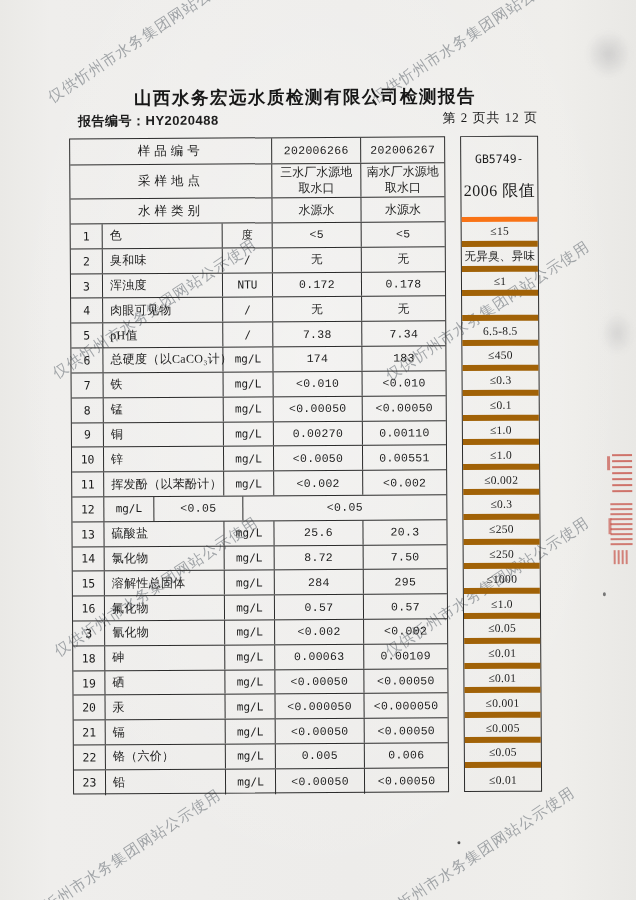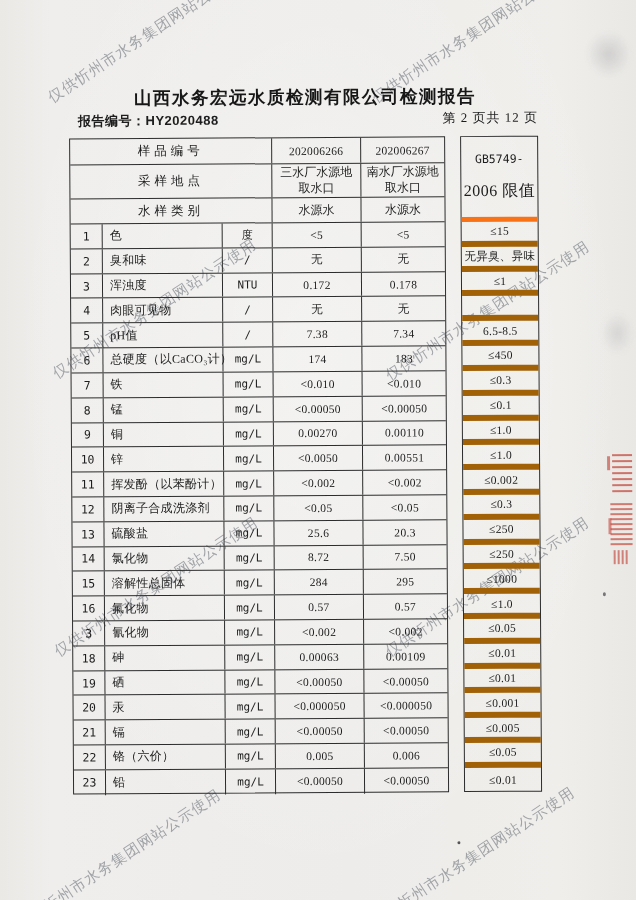--- a/index.html
+++ b/index.html
@@ -58,21 +58,21 @@
   .cell{
     box-sizing:border-box;border-right:1px solid #2c2c2c;
     display:flex;align-items:center;justify-content:center;
     font-size:12px;overflow:visible;
   }
   .cell.last{border-right:none;flex:1;}
   .c-no{width:32px;font-family:"DejaVu Sans Mono", monospace;font-size:11.5px;}
   .c-item{width:120px;justify-content:flex-start;padding-left:7px;white-space:nowrap;letter-spacing:0.3px;}
   .c-unit{width:50px;font-family:"DejaVu Sans Mono", monospace;font-size:11px;}
   .c-v{width:89px;text-align:center;}
-  .num{font-family:Liberation Serif, serif;font-size:11.5px;letter-spacing:0.3px;}
+  .num{font-family:Liberation Mono, monospace;font-size:11.5px;letter-spacing:0.3px;}
   .c-meta{width:202px;letter-spacing:4px;font-size:12.5px;}
   .c-vwrap{line-height:1.3;padding:0 3px;flex-direction:column;font-size:12px;}
   
   .ltable{
     position:absolute;left:462px;top:137px;width:78px;height:656px;
     border:1.5px solid #2c2c2c;box-sizing:border-box;
     display:flex;flex-direction:column;
   }
   .lhead{
     height:85px;flex:none;border-bottom:5px solid #f97316;box-sizing:border-box;
@@ -212,21 +212,20 @@
       </div>
       <div class="trow">
         <div class="cell c-no">11</div>
         <div class="cell c-item">挥发酚（以苯酚计）</div>
         <div class="cell c-unit">mg/L</div>
         <div class="cell c-v num">&lt;0.002</div>
         <div class="cell c-v last num">&lt;0.002</div>
       </div>
       <div class="trow">
         <div class="cell c-no">12</div>
-        <div class="cell c-item">阴离子合成洗涤剂</div>
         <div class="cell c-unit">mg/L</div>
         <div class="cell c-v num">&lt;0.05</div>
         <div class="cell c-v last num">&lt;0.05</div>
       </div>
       <div class="trow">
         <div class="cell c-no">13</div>
         <div class="cell c-item">硫酸盐</div>
         <div class="cell c-unit">mg/L</div>
         <div class="cell c-v num">25.6</div>
         <div class="cell c-v last num">20.3</div>

